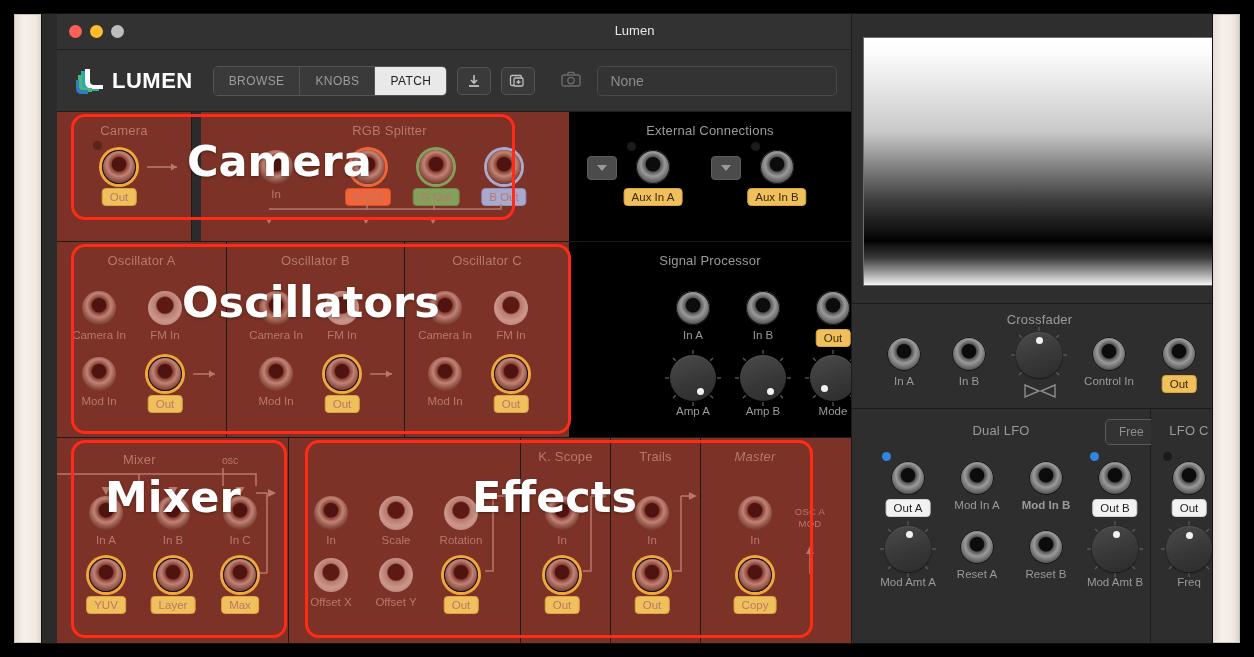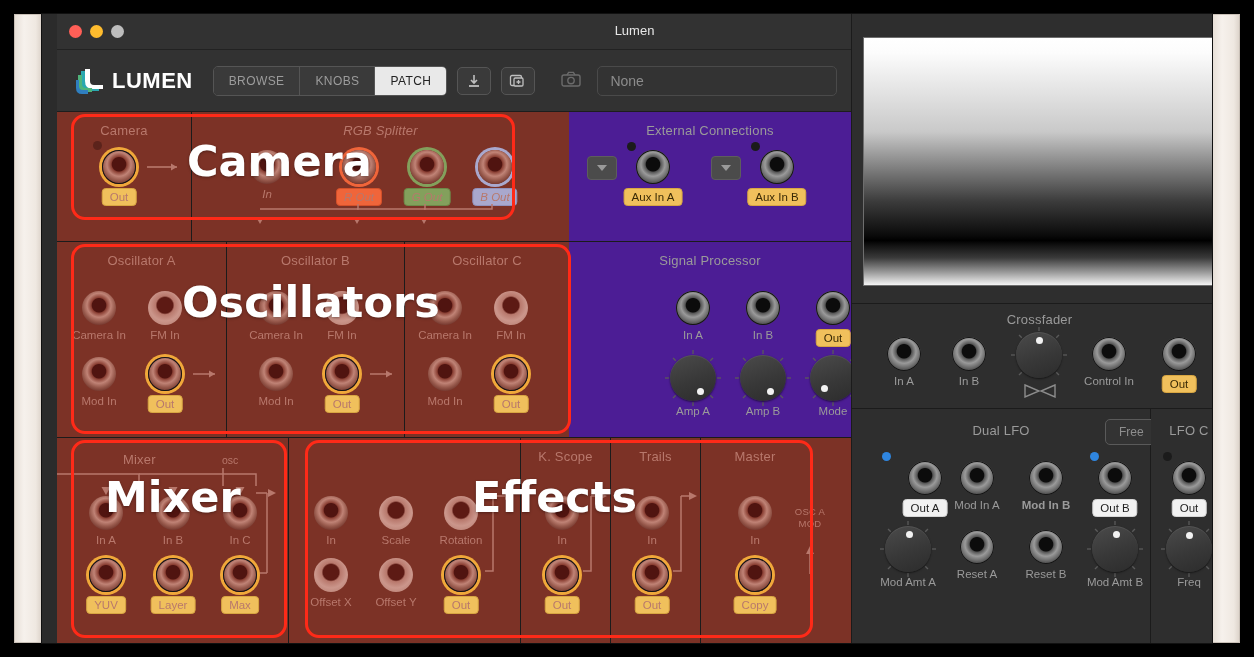--- a/index.html
+++ b/index.html
@@ -79,21 +79,21 @@
 
   .row { position: absolute; left: 0; width: 794px; border-bottom: 1px solid #1b1b1b; }
   .row1 { top: 0;   height: 130px; }
   .row2 { top: 130px; height: 196px; }
   .row3 { top: 326px; height: 205px; border-bottom: none; }
 
   .panel {
     position: absolute; top: 0; height: 100%;
     border-right: 1px solid #1b1b1b;
   }
-  .panel.dark { background: #4c1d95; }
+  .panel.dark { background: #000000; }
   .panel.red  { background: #7c3226; }
 
   .panel-title {
     position: absolute; width: 100%; top: 11px; text-align: center;
     font-size: 13px; color: #9a9a9a; letter-spacing: .2px;
   }
   .panel.red .panel-title { color: #b8786c; }
 
   
   .hl {
@@ -264,21 +264,21 @@
           <div class="jack" style="left:45px; top:38px;">
             <div class="jack-ring red jack-hi"></div>
             <div class="jack-lbl pill">Out</div>
           </div>
           <svg class="route-svg" width="135" height="130">
             <path d="M90 55 h30" stroke="#b8786c" stroke-width="1.6" fill="none"></path>
             <path d="M120 55 l-6 -3.5 v7 z" fill="#b8786c"></path>
           </svg>
         </div>
 
-        <div class="panel red" style="left:135px; width:377px; border-right:none;font-style:italic;">
+        <div class="panel red" style="left:144px; width:377px; border-right:none;">
           <div class="panel-title">RGB Splitter</div>
           <div class="jack" style="left:58px; top:38px;">
             <div class="jack-ring red"></div>
             <div class="jack-lbl">In</div>
           </div>
           <div class="jack" style="left:150px; top:38px;">
             <div class="jack-ring red jack-hi-r"></div>
             <div class="jack-lbl pill pill-r">R Out</div>
           </div>
           <div class="jack" style="left:218px; top:38px;">
@@ -586,21 +586,21 @@
           <svg class="route-svg" width="90" height="205">
             <g stroke="#b8786c" stroke-width="1.5" fill="none">
               <path d="M70 58 v75 h-8"></path>
                 <path d="M70 58 h8"></path>
             </g>
             <path d="M86 58 l-8 -4 v8 z" fill="#b8786c"></path>
           </svg>
         </div>
 
         <div class="panel red" style="left:644px; width:150px; border-right:none;">
-          <div class="panel-title" style="width:108px;">Master</div>
+          <div class="panel-title" style="width:108px;font-style:italic;">Master</div>
           <div class="jack" style="left:37px; top:58px;">
             <div class="jack-ring red"></div>
             <div class="jack-lbl">In</div>
           </div>
           <div class="jack" style="left:37px; top:120px;">
             <div class="jack-ring red jack-hi"></div>
             <div class="jack-lbl pill">Copy</div>
           </div>
           <div class="vert-note" style="left:90px; top:68px; width:38px;">OSC A MOD</div>
           <svg class="route-svg" width="150" height="205">
@@ -654,21 +654,21 @@
           <div class="jack-ring grey jack-hi"></div>
           <div class="jack-lbl pill">Out</div>
         </div>
       </div>
 
       <div class="lfo-panel">
         <div class="panel-title" style="top:14px;">Dual LFO</div>
         <div class="free-btn" style="left:253px; top:10px;">Free</div>
 
         <div class="led blue" style="left:30px; top:43px;"></div>
-        <div class="jack" style="left:56px; top:52px;">
+        <div class="jack" style="left:39px; top:52px;">
           <div class="jack-ring grey jack-hi-white"></div>
           <div class="jack-lbl pill pill-white">Out A</div>
         </div>
         <div class="jack" style="left:108px; top:52px;">
           <div class="jack-ring grey"></div>
           <div class="jack-lbl">Mod In A</div>
         </div>
         <div class="jack" style="left:177px; top:52px;font-weight:bold;">
           <div class="jack-ring grey"></div>
           <div class="jack-lbl">Mod In B</div>

